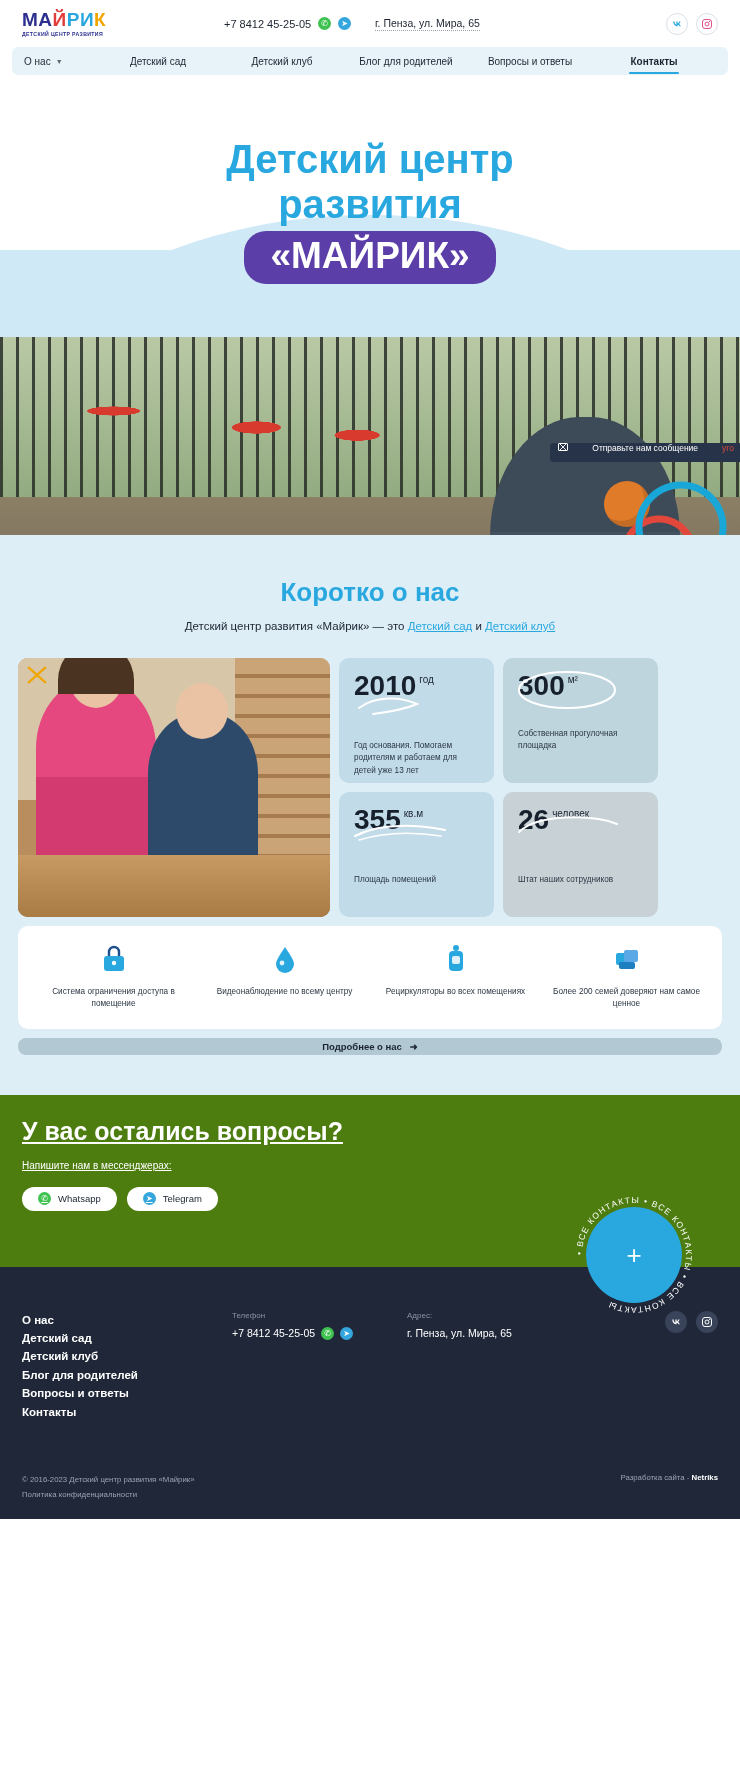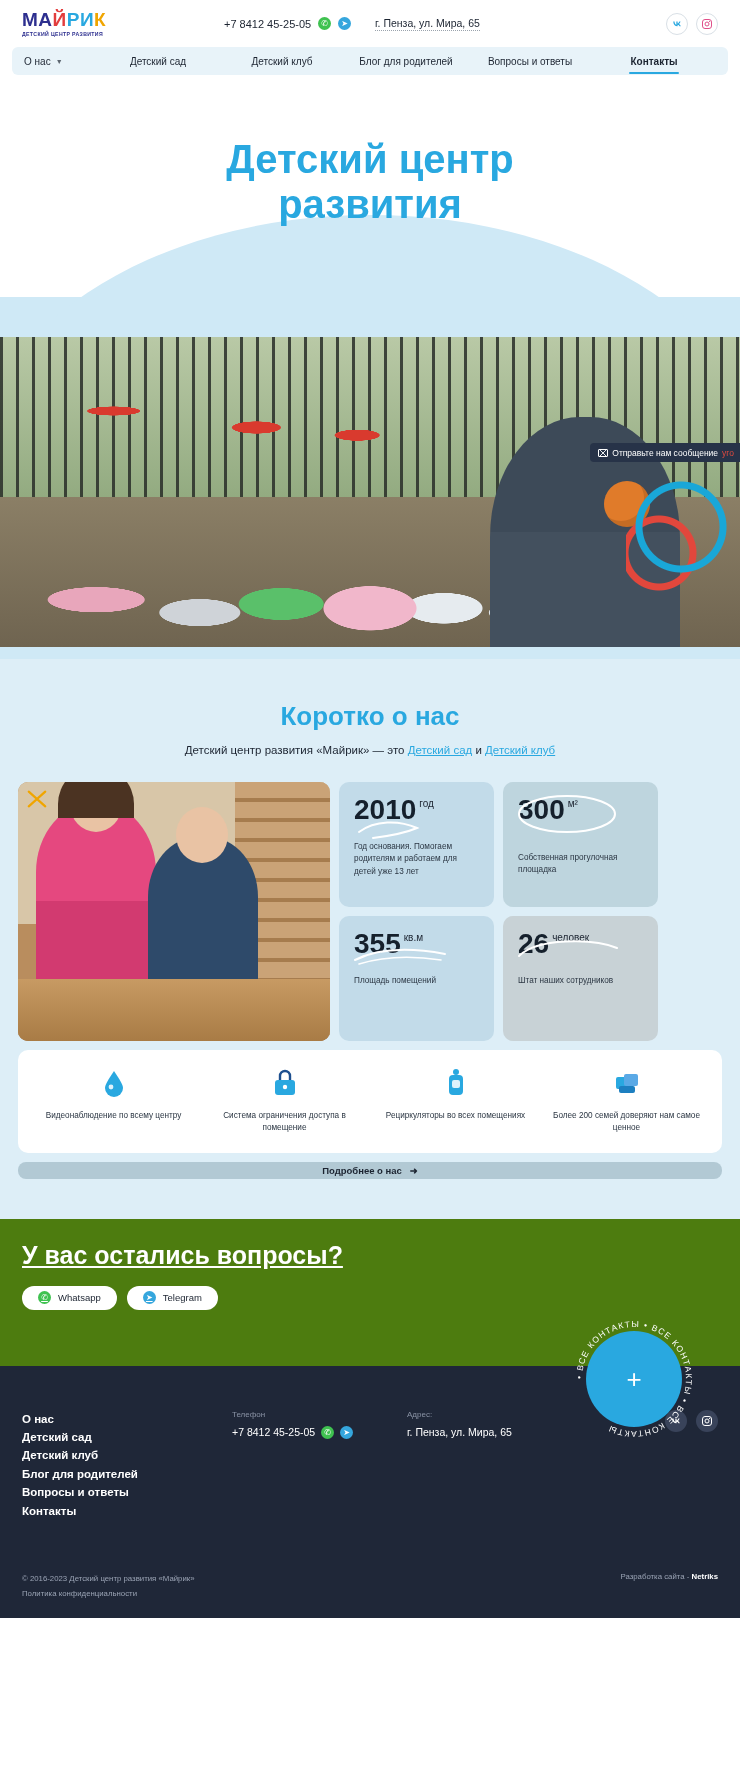--- a/index.html
+++ b/index.html
@@ -82,21 +82,21 @@
   .nav-item .caret { margin-left: 5px; font-size: 7px; color: #5c6670; }
   .nav-item.active { font-weight: 700; }
   .nav-item.active:after {
     content: ""; position: absolute; left: 50%; transform: translateX(-50%);
     bottom: 1px; width: 50px; height: 2px; background: #29a8e0; border-radius: 2px;
   }
 
   
   .hero {
     position: relative;
-    height: 584px;
+    height: 460px;
     background: linear-gradient(#ffffff 0%, #ffffff 38%, #cfe9f6 38%, #cfe9f6 100%);
     overflow: hidden;
   }
   .hero-arch {
     position: absolute;
     left: -4%; top: 140px; width: 108%; height: 700px;
     background: #cfe9f6;
     border-top-left-radius: 50% 38%;
     border-top-right-radius: 50% 38%;
   }
@@ -166,21 +166,21 @@
   }
   .hero-photo .hoops {
     position:absolute; right: 4px; bottom: 55px; width: 110px; height: 130px;
     background:
       radial-gradient(circle at 50% 50%, transparent 0 38px, #19a7d8 39px 45px, transparent 46px),
       radial-gradient(circle at 30% 70%, transparent 0 30px, #e2473c 31px 37px, transparent 38px);
   }
 
   .msg-chip {
     position: absolute; z-index: 6; right: 0; top: 368px;
-    display: flex; align-items: center; gap: 4px;
+    display: flex; align-items: flex-start; gap: 24px;
     background: #273348; color: #ffffff;
     height: 19px; padding: 0 6px 0 8px;
     border-top-left-radius: 4px; border-bottom-left-radius: 4px;
     font-size: 8.5px;
   }
   .msg-chip .env {
     width: 10px; height: 8px; border: 1px solid #ffffff; border-radius: 1px; position: relative;
   }
   .msg-chip .env:before {
     content:""; position:absolute; left:0; top:0; width:100%; height:100%;
@@ -262,21 +262,21 @@
     overflow: hidden;
   }
   .stat.blue { background: #c2dbe9; }
   .stat.teal { background: #bed5de; }
   .stat.grey { background: #c8d2d6; }
   .stat .num {
     font-size: 28px; font-weight: 700; color: #15202c; line-height: 1;
     display: flex; align-items: flex-start; gap: 3px;
   }
   .stat .unit { font-size: 10px; font-weight: 400; color: #1c2431; margin-top: 3px; }
-  .stat .desc { font-size: 8.2px; line-height: 1.5; color: #2b3643; margin-top: 17px; }
+  .stat .desc { font-size: 8.2px; line-height: 1.5; color: #2b3643; margin-top: 40px; }
   .stat .desc.tight { margin-top: 28px; }
   .scribble { position: absolute; pointer-events: none; }
 
   .features {
     margin-top: 9px;
     background: #ffffff;
     border-radius: 10px;
     display: grid;
     grid-template-columns: repeat(4, 1fr);
     padding: 16px 10px 18px;
@@ -404,20 +404,21 @@
     </div>
   </div>
 </div>
 
 <div class="hero">
   <div class="hero-arch"></div>
 
   <div class="hero-title">
     <div>Детский центр</div>
     <div>развития</div>
+    <div class="hero-badge">«МАЙРИК»</div>
   </div>
 
   <div class="hero-photo">
     <div class="sky"></div>
     <div class="trees"></div>
     <div class="fence"></div>
     <div class="ground"></div>
     <div class="flags"></div>
     <div class="kids"></div>
     <div class="teacher"></div>
@@ -493,35 +494,35 @@
           <path d="M6 22 C 24 4, 80 4, 104 14" stroke="#ffffff" stroke-width="2" fill="none" stroke-linecap="round"></path>
         </svg>
       <div class="desc">Штат наших сотрудников</div>
     </div>
   </div>
 
   <div class="features">
     <div class="feature">
       <div class="feat-ico">
         <svg width="26" height="30" viewBox="0 0 26 30">
-            <path d="M13 3 C 19 12, 22 17, 22 20 a9 9 0 0 1-18 0 c0-3 3-8 9-17z" fill="#29a8e0"></path>
-            <circle cx="10" cy="19" r="2.4" fill="#fff" opacity=".85"></circle>
-          </svg>
-      </div>
-      <div class="txt">Видеонаблюдение по всему центру</div>
-    </div>
-    <div class="feature">
-      <div class="feat-ico">
-        <svg width="26" height="30" viewBox="0 0 26 30">
             <rect x="3" y="12" width="20" height="15" rx="3" fill="#29a8e0"></rect>
             <path d="M8 12 V8 a5 5 0 0 1 10 0 v4" stroke="#1d4f8f" stroke-width="2.4" fill="none"></path>
             <circle cx="13" cy="19" r="2.2" fill="#fff"></circle>
           </svg>
       </div>
       <div class="txt">Система ограничения доступа в помещение</div>
+    </div>
+    <div class="feature">
+      <div class="feat-ico">
+        <svg width="26" height="30" viewBox="0 0 26 30">
+            <path d="M13 3 C 19 12, 22 17, 22 20 a9 9 0 0 1-18 0 c0-3 3-8 9-17z" fill="#29a8e0"></path>
+            <circle cx="10" cy="19" r="2.4" fill="#fff" opacity=".85"></circle>
+          </svg>
+      </div>
+      <div class="txt">Видеонаблюдение по всему центру</div>
     </div>
     <div class="feature">
       <div class="feat-ico">
         <svg width="26" height="30" viewBox="0 0 26 30">
             <rect x="6" y="7" width="14" height="20" rx="4" fill="#29a8e0"></rect>
             <circle cx="13" cy="4" r="3" fill="#29a8e0"></circle>
             <rect x="9" y="12" width="8" height="8" rx="2" fill="#fff" opacity=".85"></rect>
           </svg>
       </div>
       <div class="txt">Рециркуляторы во всех помещениях</div>
@@ -539,20 +540,21 @@
   </div>
 
   <div class="more-btn">
     <span>Подробнее о нас</span>
     <span>➜</span>
   </div>
 </div>
 
 <div class="questions">
   <div class="q-title">У вас остались вопросы?</div>
+  <div class="q-sub">Напишите нам в мессенджерах:</div>
   <div class="q-btns">
     <div class="q-btn">
       <span class="mini-ico ico-wa">✆</span>
       <span>Whatsapp</span>
     </div>
     <div class="q-btn">
       <span class="mini-ico ico-tg">➤</span>
       <span>Telegram</span>
     </div>
   </div>

